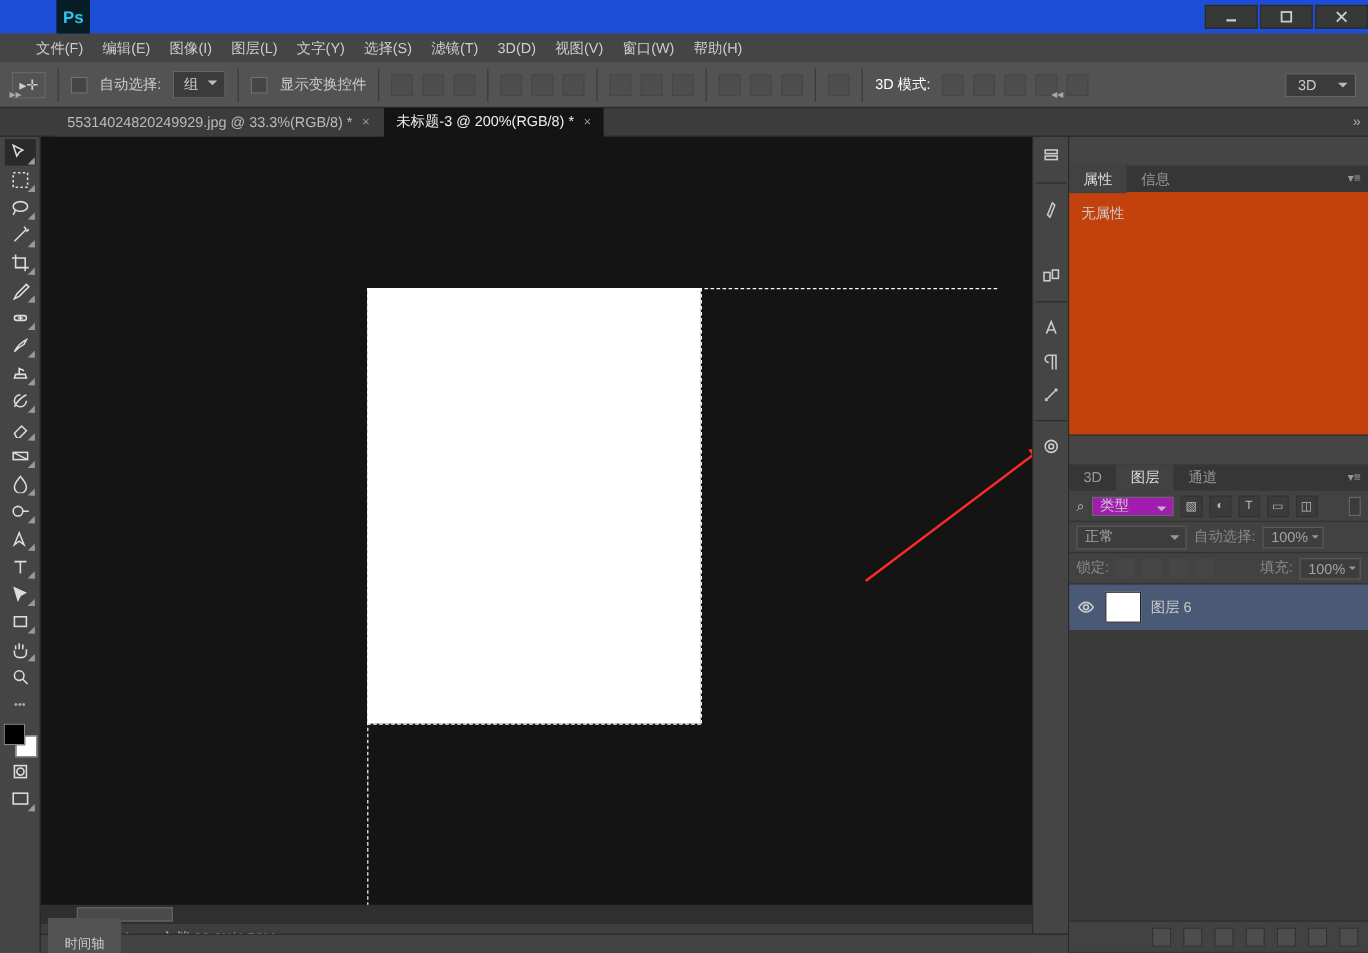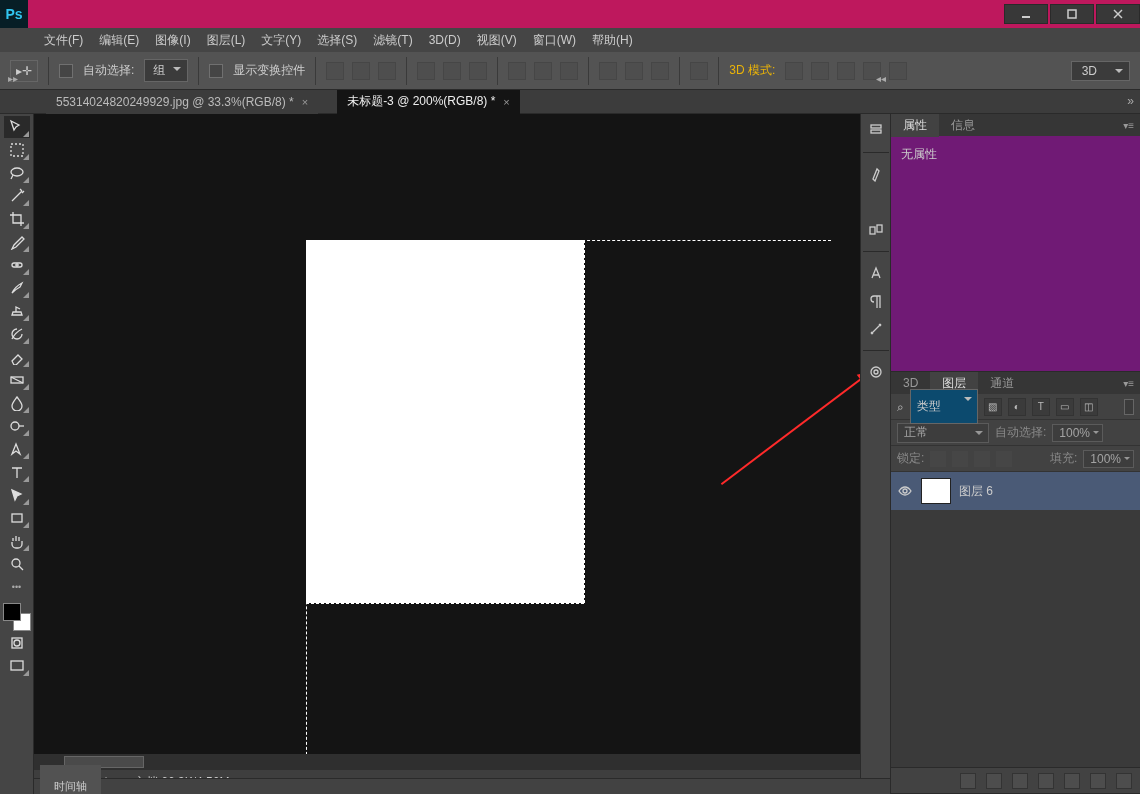--- a/index.html
+++ b/index.html
@@ -1,43 +1,43 @@
 <!DOCTYPE html>
 <html><head>
 <meta charset="utf-8">
 <style>
 * { margin: 0; padding: 0; box-sizing: border-box; font-family: "Microsoft YaHei", sans-serif; }
 body { background: #535353; width: 1140px; height: 794px; overflow: hidden; color: #ccc; font-size: 12px; user-select: none; }
 
 
-.titlebar { height: 28px; background: #be185d; display: flex; align-items: center; }
+.titlebar { height: 28px; background: #1d4ed8; display: flex; align-items: center; padding-left: 47px; }
 .ps-logo { width: 28px; height: 28px; background: #071e26; color: #31c5f0; display: flex; align-items: center; justify-content: center; font-weight: bold; font-size: 14px; }
 .window-ctrls { margin-left: auto; display: flex; }
 .window-ctrl { width: 44px; height: 20px; background: #383838; margin-left: 2px; display: flex; align-items: center; justify-content: center; cursor: pointer; border: 1px solid #2a2a2a; }
 
 
-.menubar { height: 24px; background: #454545; display: flex; align-items: center; padding-left: 38px; gap: 4px; }
+.menubar { height: 24px; background: #454545; display: flex; align-items: center; padding-left: 24px; gap: 4px; }
 .menu-item { padding: 3px 6px; cursor: pointer; }
 
 
 .optionsbar { height: 38px; background: #535353; border-bottom: 1px solid #2a2a2a; display: flex; align-items: center; padding: 0 10px; gap: 10px; }
 .opt-tool-icon { width: 28px; height: 22px; border: 1px solid #666; display: flex; align-items: center; justify-content: center; }
 .chk { width: 14px; height: 14px; border: 1px solid #707070; background: #454545; display: inline-block; }
 .select-box { background: #3b3b3b; border: 1px solid #666; padding: 2px 22px 2px 8px; position: relative; }
 .select-box::after { content: ""; position: absolute; right: 6px; top: 7px; border: 4px solid transparent; border-top-color: #bbb; }
 .divider-v { width: 1px; height: 28px; background: #3a3a3a; }
 .opt-ico-row { display: flex; gap: 8px; }
 .opt-ico { width: 18px; height: 18px; background: #4a4a4a; border: 1px solid #383838; }
 .opt-ico.d { opacity: .45; }
 .opt-3d { margin-left: auto; display: flex; align-items: center; gap: 8px; }
 .select-3d { background: #3b3b3b; border: 1px solid #666; padding: 2px 32px 2px 10px; position: relative; }
 .select-3d::after { content: ""; position: absolute; right: 6px; top: 7px; border: 4px solid transparent; border-top-color: #bbb; }
 
 
-.doc-tabs { height: 24px; background: #3c3c3c; display: flex; align-items: center; padding-left: 46px; gap: 19px; border-bottom: 1px solid #2a2a2a; position:relative;}
+.doc-tabs { height: 24px; background: #3c3c3c; display: flex; align-items: center; padding-left: 46px; gap: 2px; border-bottom: 1px solid #2a2a2a; position:relative;}
 .doc-tab { height: 24px; padding: 0 10px; display: flex; align-items: center; gap: 8px; background: #3c3c3c; cursor: pointer; color: #bbb; }
 .doc-tab.active { background: #141414; color: #eee; }
 .tab-close { color: #999; font-size: 11px; }
 .tab-expand { position:absolute; right:6px; top:4px; color:#aaa;}
 .left-expand { position:absolute; left:8px; top:73px; color:#aaa; font-size:10px;}
 .right-expand { position:absolute; right:254px; top:73px; color:#aaa; font-size:10px;}
 
 
 .main { display: flex; height: calc(794px - 28px - 24px - 38px - 24px); }
 
@@ -76,30 +76,30 @@
 .timeline-tab { background: #525252; padding: 14px 14px; font-size: 11px; }
 
 
 .right-column-outer { width: 30px; background: #454545; display: flex; flex-direction: column; align-items: center; padding-top: 6px; gap: 6px; border-left: 1px solid #2a2a2a; }
 .r-ico { width: 22px; height: 22px; display: flex; align-items: center; justify-content: center; cursor: pointer; }
 .r-ico svg { width: 16px; height: 16px; stroke: #ccc; fill: none; stroke-width: 1.3; }
 .r-sep { width: 26px; height: 1px; background: #2a2a2a; margin: 4px 0; }
 
 
 .right-panels { width: 250px; background: #454545; display: flex; flex-direction: column; border-left: 1px solid #2a2a2a; }
-.panel { border-bottom: 1px solid #2a2a2a; }
+.panel { border-bottom: 1px solid #2a2a2a; margin-top: 24px; }
 .panel-tabs { height: 22px; background: #363636; display: flex; align-items: center; }
 .p-tab { padding: 3px 12px; color: #999; cursor: pointer; }
 .p-tab.active { background: #424242; color: #ddd; }
 .p-menu { margin-left: auto; padding: 0 6px; color: #999; font-size: 10px; }
-.props-body { height: 235px; background: #701a75; padding: 10px; color: #ccc; }
+.props-body { height: 202px; background: #c2410c; padding: 10px; color: #ccc; }
 
 .layers-body { flex: 1; display: flex; flex-direction: column; background: #424242; }
 .layers-filter { height: 26px; display: flex; align-items: center; gap: 6px; padding: 0 6px; border-bottom: 1px solid #333; }
-.filter-select { flex: 0 0 68px; background: #0c4a6e; border: 1px solid #666; height: 35px; display: flex; align-items: center; padding: 0 6px; position: relative; }
+.filter-select { flex: 0 0 68px; background: #a21caf; border: 1px solid #666; height: 16px; display: flex; align-items: center; padding: 0 6px; position: relative; }
 .filter-select::after { content:""; position:absolute; right:5px; top:7px; border:4px solid transparent; border-top-color:#bbb; }
 .mini-ico { width: 18px; height: 18px; background: #3b3b3b; border: 1px solid #333; display:flex; align-items:center; justify-content:center; font-size:10px; color:#bbb;}
 .toggle-pill { width: 10px; height: 16px; background: #3b3b3b; border: 1px solid #666; margin-left: auto; }
 .layers-opts { height: 26px; display: flex; align-items: center; padding: 0 6px; gap: 6px; border-bottom: 1px solid #333; }
 .mode-select { flex: 0 0 92px; background: #3b3b3b; border: 1px solid #666; height: 20px; display: flex; align-items: center; padding: 0 6px; position: relative; opacity:.7;}
 .mode-select::after { content:""; position:absolute; right:5px; top:7px; border:4px solid transparent; border-top-color:#bbb; }
 .op-lbl { color: #888; }
 .pct-box { background: #3b3b3b; border: 1px solid #666; padding: 1px 12px 1px 6px; position: relative; opacity:.7;}
 .pct-box::after { content:""; position:absolute; right:3px; top:6px; border:3px solid transparent; border-top-color:#bbb; }
 .layers-lock { height: 26px; display: flex; align-items: center; padding: 0 6px; gap: 6px; border-bottom: 1px solid #333; }
@@ -185,21 +185,21 @@
   </div>
   <div class="divider-v"></div>
   <div class="opt-ico-row">
     <div class="opt-ico d"></div>
     <div class="opt-ico d"></div>
     <div class="opt-ico d"></div>
   </div>
   <div class="divider-v"></div>
   <div class="opt-ico d"></div>
   <div class="divider-v"></div>
-  <span style="color:#eab308">3D 模式:</span>
+  <span style="color:#ffffff">3D 模式:</span>
   <div class="opt-ico-row">
     <div class="opt-ico d"></div>
     <div class="opt-ico d"></div>
     <div class="opt-ico d"></div>
     <div class="opt-ico d"></div>
     <div class="opt-ico d"></div>
   </div>
   <div class="opt-3d">
     <span class="select-3d">3D</span>
   </div>

